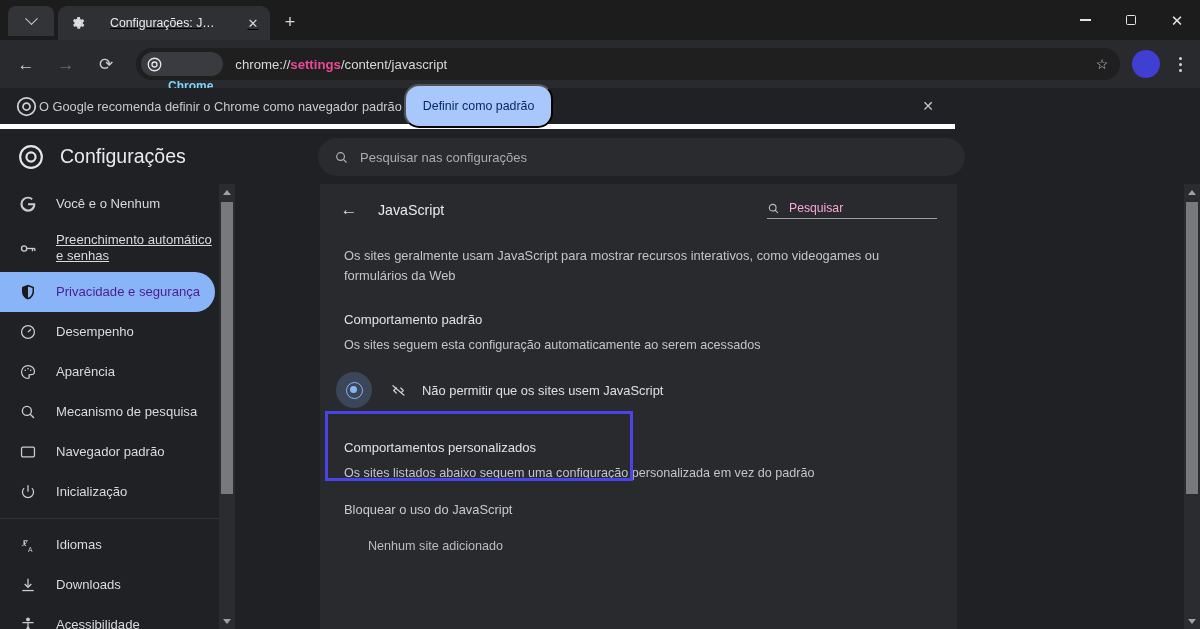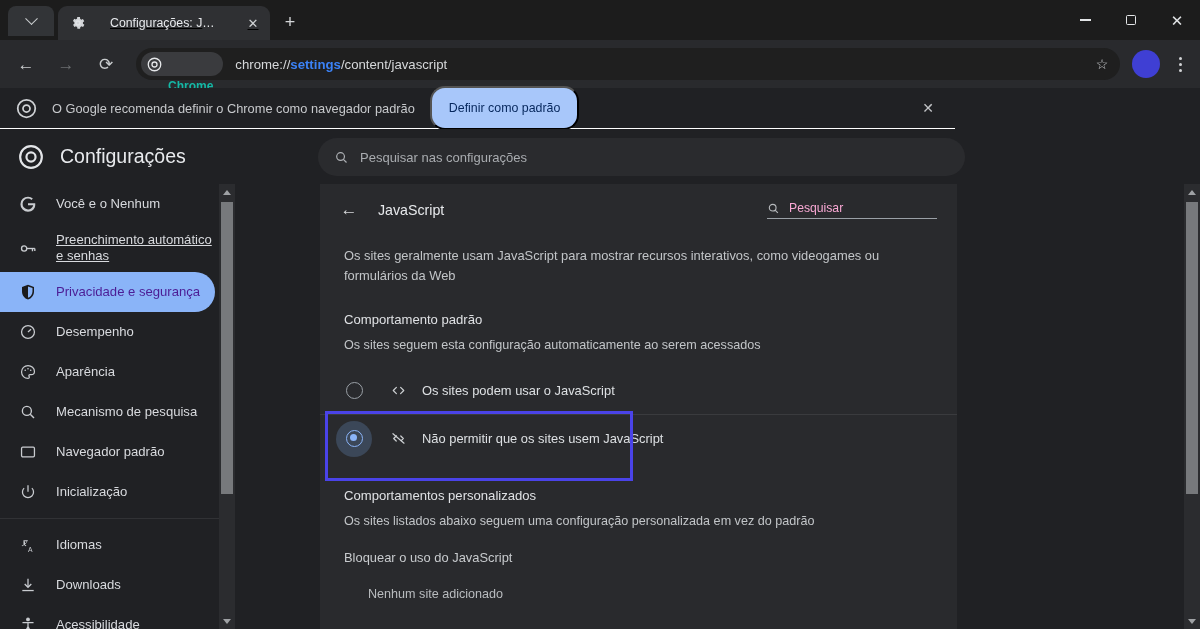--- a/index.html
+++ b/index.html
@@ -68,45 +68,45 @@
   .navbtn.disabled { color: #6b6e70; }
   .omnibox {
     flex: 1; height: 32px; margin: 0 6px 0 10px; background: #1f1f1f;
     border-radius: 16px; display: flex; align-items: center; padding: 0 4px 0 5px;
   }
   .chrome-chip {
     height: 24px; background: #3a3b3e; border-radius: 12px;
     display: flex; align-items: center; gap: 6px; padding: 0 10px 0 6px;
     flex: 0 0 auto;
   }
-  .chrome-chip-label { color: #14b8a6; font-size: 12px; font-weight: bold; margin-top: 44px; }
+  .chrome-chip-label { color: #7dd3fc; font-size: 12px; font-weight: bold; margin-top: 44px; }
   .url {
     flex: 1; color: #d6d8da; font-size: 13.2px; padding-left: 12px;
     white-space: nowrap; overflow: hidden;
   }
-  .url b { color: #3b82f6; font-weight: bold; }
+  .url b { color: #ec4899; font-weight: bold; }
   .star-btn {
     width: 28px; height: 28px; flex: 0 0 28px; display: flex;
     align-items: center; justify-content: center; color: #cbcdd0; font-size: 14px;
   }
   .avatar {
     width: 28px; height: 28px; flex: 0 0 28px; border-radius: 50%;
     margin: 0 6px; background: #3f3fd4;
   }
   .kebab {
     width: 28px; height: 28px; flex: 0 0 28px; display: flex; flex-direction: column;
     align-items: center; justify-content: center; gap: 3px;
   }
   .kebab i { width: 3px; height: 3px; border-radius: 50%; background: #d2d4d6; display:block; }
 
   
   .infobar {
     position: absolute; top: 88px; left: 0; width: 955px; height: 41px;
-    background: #202124; border-bottom: 1px solid #ffffff;
-    display: flex; align-items: center; padding: 0 14px 0 16px; gap: 15px;
+    background: #202124; border-bottom: 5px solid #ffffff;
+    display: flex; align-items: center; padding: 0 14px 0 16px; gap: 2px;
   }
   .infobar-text { color: #c7c9cc; font-size: 12.8px; }
   .infobar-btn {
     background: #a8c7fa; color: #06275c; font-size: 12.4px;
     border-radius: 15px; padding: 13px 17px; white-space: nowrap;
   }
   .infobar-close {
     margin-left: auto; width: 26px; height: 26px; display: flex;
     align-items: center; justify-content: center; color: #c2c4c7; font-size: 14px;
   }
@@ -469,32 +469,20 @@
       </div>
     </div>
 
     <div class="sec-desc">Os sites geralmente usam JavaScript para mostrar recursos interativos, como videogames ou formulários da Web</div>
 
     <div class="sec-h">Comportamento padrão</div>
     <div class="sec-sub">Os sites seguem esta configuração automaticamente ao serem acessados</div>
 
     <div class="radio-list">
 
-      <div class="radio-row">
-        <span class="radio-ctrl">
-          <span class="radio-outer"></span>
-        </span>
-        <span class="opt-icon">
-          <svg viewBox="0 0 24 24" width="17" height="17" fill="none" stroke="#cdd0d3" stroke-width="1.7" stroke-linecap="round" stroke-linejoin="round">
-            <path d="M9 7.5L4.6 12 9 16.5"></path>
-              <path d="M15 7.5L19.4 12 15 16.5"></path>
-          </svg>
-        </span>
-        <span class="opt-label">Os sites podem usar o JavaScript</span>
-      </div>
 
       <div class="radio-row">
         <span class="radio-ctrl checked">
           <span class="radio-outer on"></span>
         </span>
         <span class="opt-icon">
           <svg viewBox="0 0 24 24" width="17" height="17" fill="none" stroke="#cdd0d3" stroke-width="1.7" stroke-linecap="round" stroke-linejoin="round">
             <path d="M9.2 8.2L5.2 12l3.6 3.6"></path>
               <path d="M15.2 8.4L18.8 12l-2.6 2.6"></path>
             <line x1="4.2" y1="5.2" x2="19.8" y2="18.6"></line>

